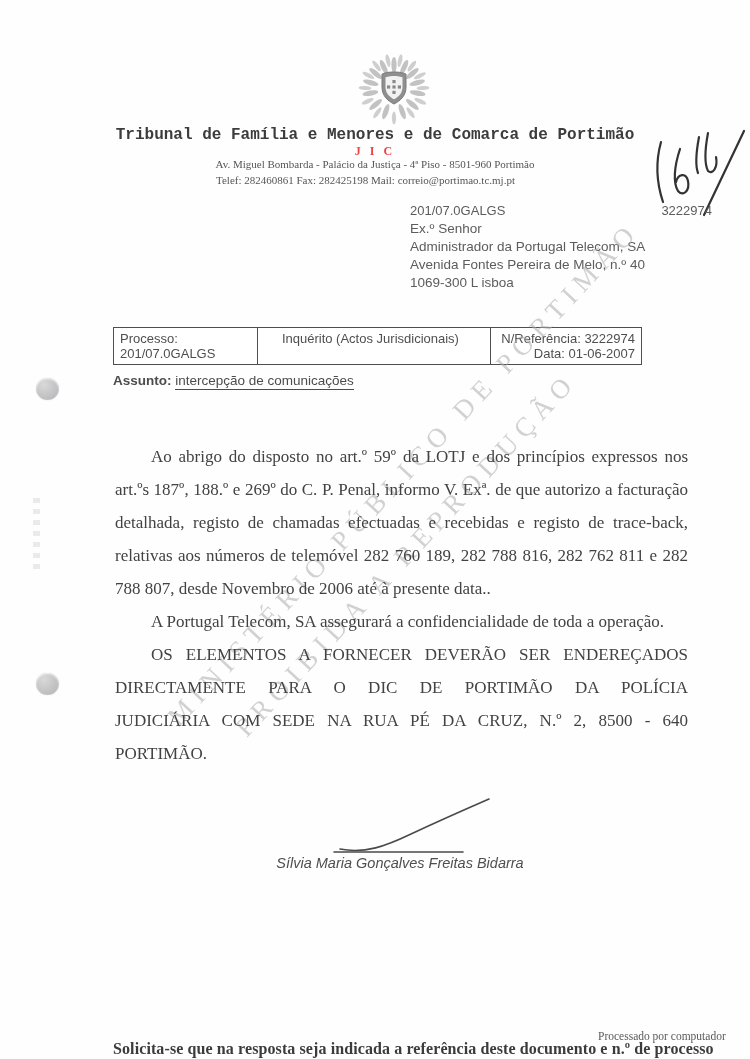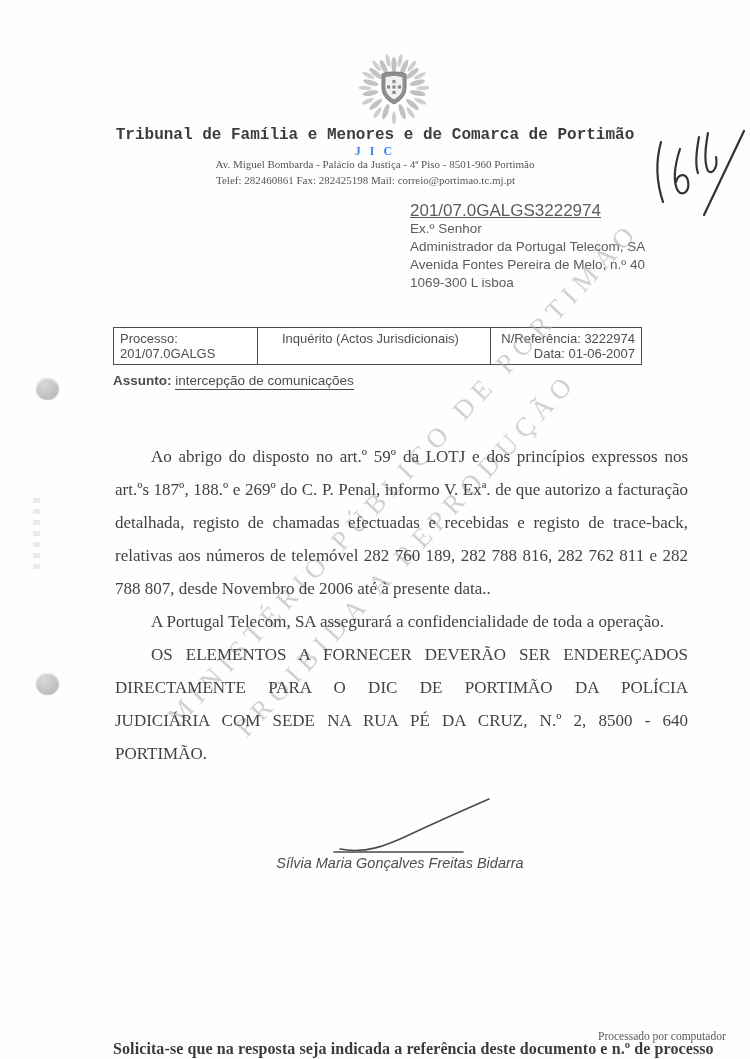--- a/index.html
+++ b/index.html
@@ -9,38 +9,38 @@
     font-family:"Liberation Serif", serif; overflow:hidden;
   }
   
   .crest { position:absolute; left:346px; top:54px; }
   .hdr-title {
     position:absolute; left:0; top:126px; width:750px; text-align:center;
     font-family:Liberation Mono, monospace; font-weight:bold; font-size:16px; color:#3c3c3c;
   }
   .hdr-sub {
     position:absolute; left:0; top:144px; width:750px; text-align:center;
-    font-weight:bold; font-size:12px; letter-spacing:3px; color:#3b82f6;
+    font-weight:bold; font-size:12px; letter-spacing:3px; color:#ef4444;
   }
   .hdr-addr {
     position:absolute; left:0; top:158px; width:750px; text-align:center;
     font-size:11px; color:#555;
   }
   .hdr-tel {
     position:absolute; left:0; top:174px; width:731px; text-align:center;
     font-size:11px; color:#555;
   }
   
   .handnote { position:absolute; left:645px; top:118px; }
   
   .addressee {
     position:absolute; left:410px; top:202px; width:302px;
     font-family:"Liberation Sans", sans-serif; font-size:13.5px; color:#5c5c5c; line-height:18px;
   }
-  .addr-refrow { display:flex; justify-content:flex-start; font-size:17px;text-decoration:underline; }
+  .addr-refrow { display:flex; justify-content:space-between; font-size:13px; }
   
   .reftable {
     position:absolute; left:113px; top:327px; width:529px; display:flex;
     border:1.5px solid #4e4e4e; background:rgba(255,255,255,0.6);
     font-family:"Liberation Sans", sans-serif; font-size:13px; color:#4f4f4f;
   }
   .reftable .cell { padding:3px 6px; }
   .c1 { width:162px; }
   .c2 { width:255px; border-left:1.5px solid #4e4e4e; text-align:center; }
   .c3 { width:170px; border-left:1.5px solid #4e4e4e; text-align:right; line-height:15px;margin-left:8px; }

